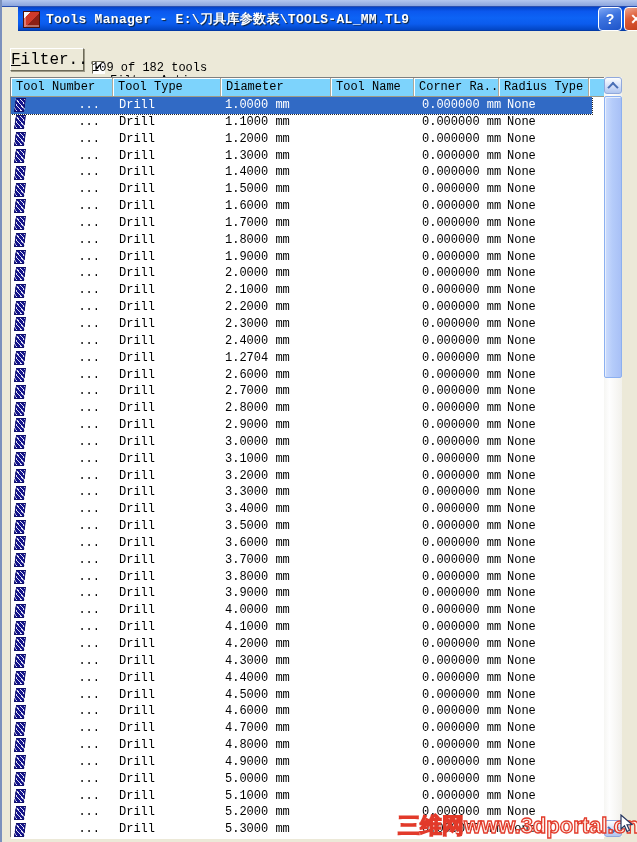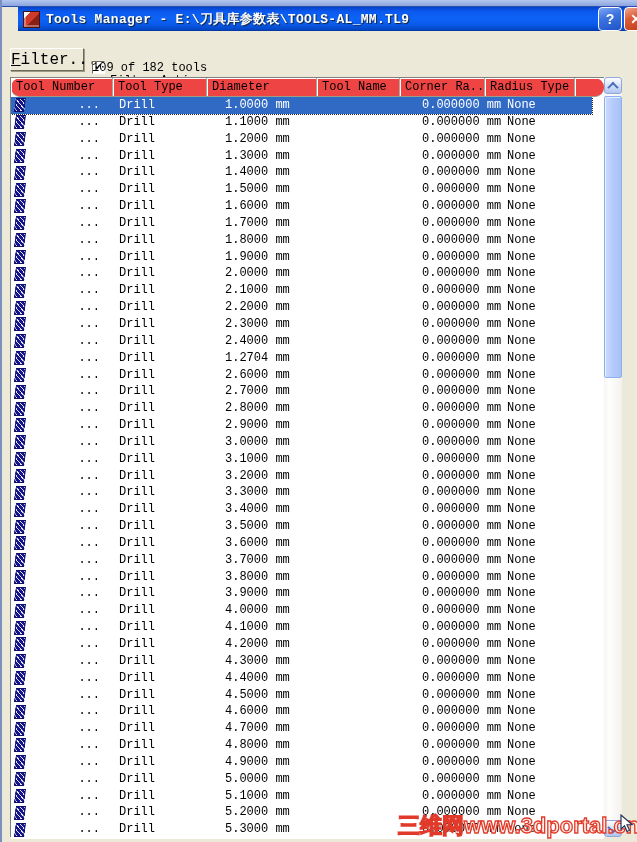--- a/index.html
+++ b/index.html
@@ -39,25 +39,25 @@
   .filter-check{position:absolute;left:90px;top:9px;display:flex;align-items:center;}
   .checkbox{width:13px;height:13px;background:#fff;box-sizing:border-box;
     border:1px solid;border-color:#6d6a58 #ffffff #ffffff #6d6a58;
     font-size:11px;line-height:11px;text-align:center;color:#000;font-weight:bold;}
   .filter-check .lbl{margin-left:5px;margin-top:28px;}
   .tool-count{position:absolute;left:90px;top:24px;}
   
   .listview{position:absolute;left:8px;top:77px;width:594px;height:760px;
     background:#fff;box-sizing:border-box;
     border-top:1px solid #808080;border-left:1px solid #808080;}
-  .lv-header{display:flex;height:18px;background:#ef4444;
-    border-bottom:1px solid #9d9a86;border-radius:9px;}
+  .lv-header{display:flex;height:18px;background:#7dd3fc;
+    border-bottom:1px solid #9d9a86;}
   .hc{box-sizing:border-box;padding:2px 0 0 5px;white-space:nowrap;overflow:hidden;
     border-right:1px solid #aca899;box-shadow:inset 1px 1px 0 #fff;height:18px;}
-  .h0{width:102px}.h1{width:94px}.h2{width:110px}.h3{width:83px}.h4{width:85px}.h5{width:90px}
+  .h0{width:102px}.h1{width:108px}.h2{width:110px}.h3{width:83px}.h4{width:85px}.h5{width:90px}
   .hf{flex:1;box-shadow:inset 1px 1px 0 #fff;}
   .lv-body{height:742px;overflow:hidden;background:#fff;}
   .row{display:flex;height:16.85px;line-height:16.85px;white-space:nowrap;}
   .c{box-sizing:border-box;overflow:hidden;padding-left:6px;}
   .c0{width:102px;display:flex;justify-content:space-between;align-items:center;padding-left:4px;}
   .c0 .dots{padding-right:13px;}
   .c1{width:106px}.c2{width:114px}.c3{width:83px}.c4{width:85px}.c5{width:90px}
   .tool-icon{width:10px;height:14px;flex:none;transform:skewX(-8deg);
     background:repeating-linear-gradient(45deg,#14148c 0px,#14148c 2.2px,#e4e4f4 2.2px,#e4e4f4 3.2px);
     box-shadow:inset 0 0 0 1px #10106a;}

